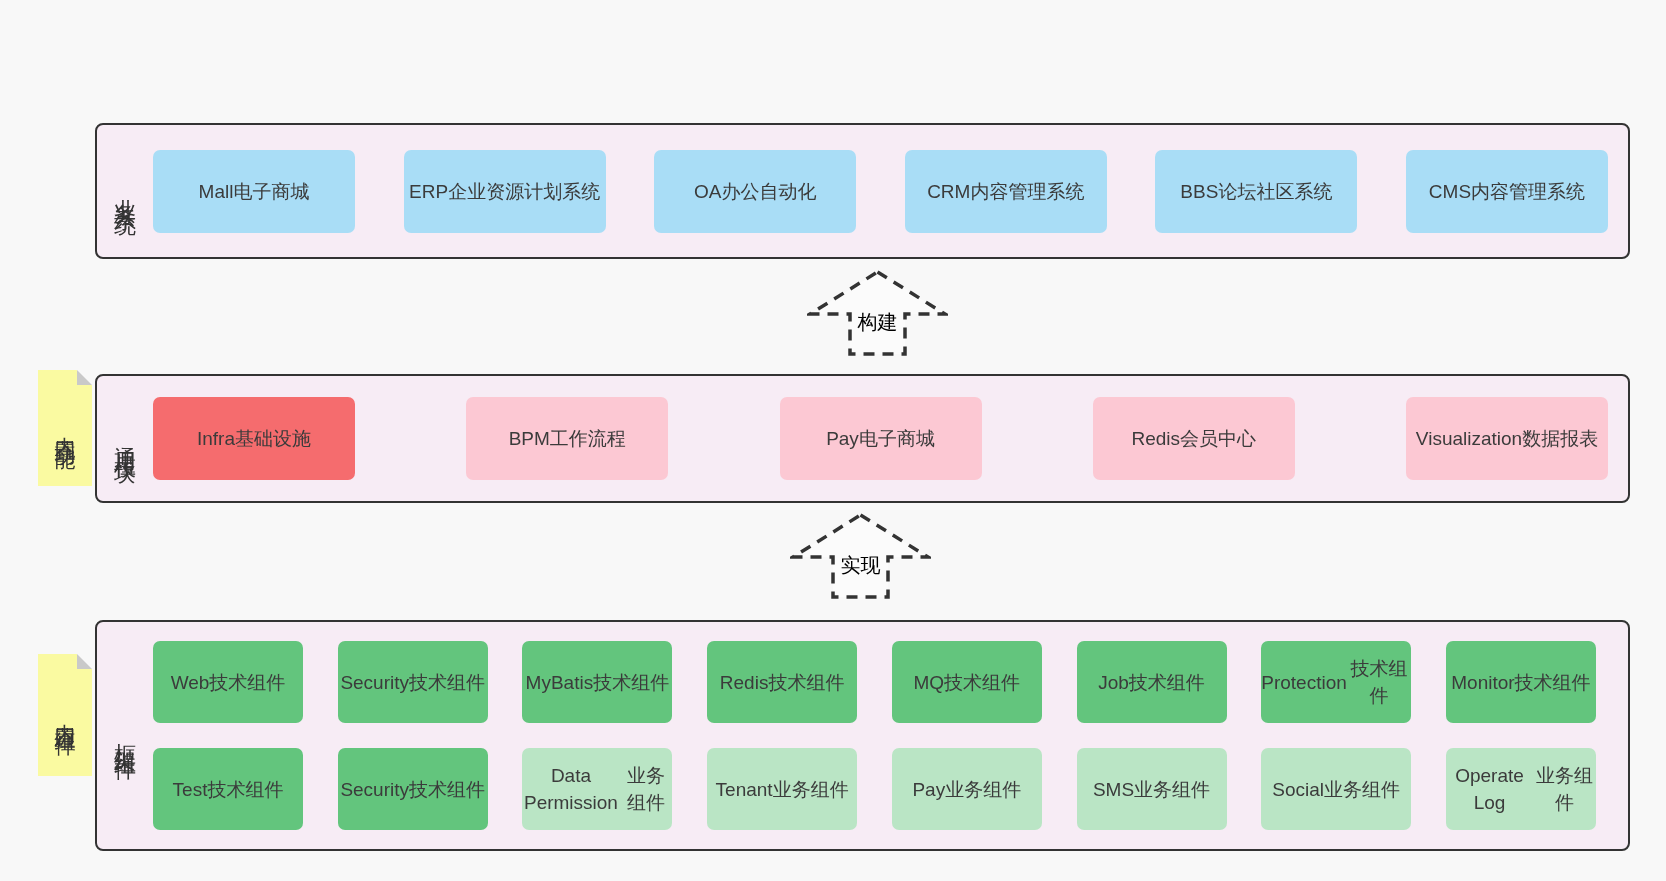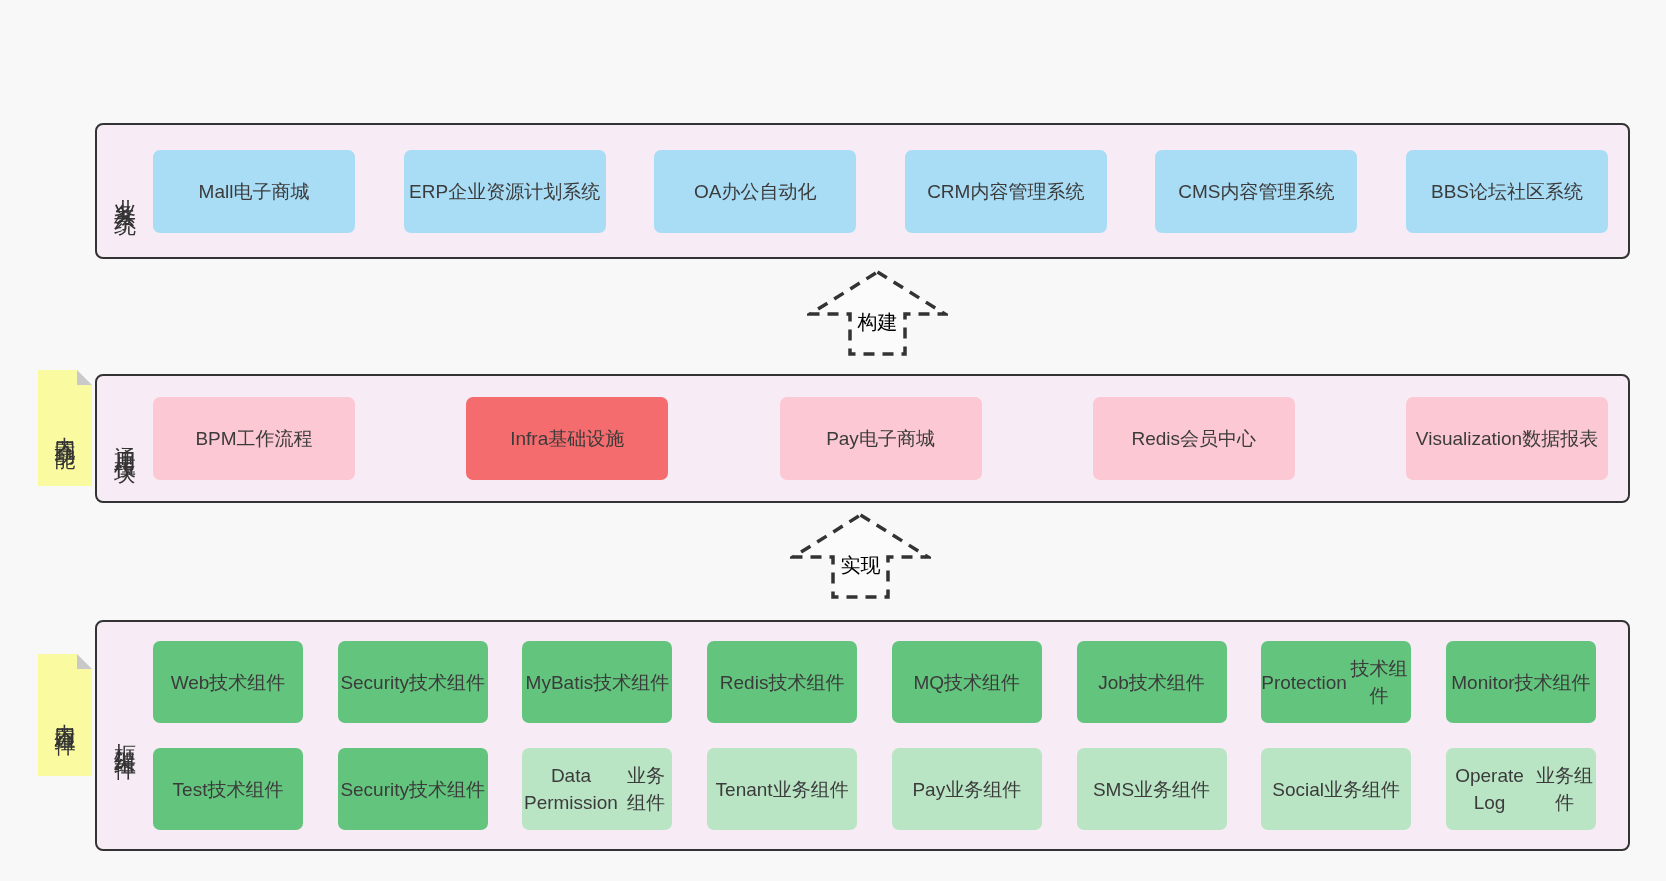--- a/index.html
+++ b/index.html
@@ -80,47 +80,47 @@
       </div>
       <div class="box lg blue">
         <span class="t">OA</span>
         <span class="s">办公自动化</span>
       </div>
       <div class="box lg blue">
         <span class="t">CRM</span>
         <span class="s">内容管理系统</span>
       </div>
       <div class="box lg blue">
+        <span class="t">BBS</span>
+        <span class="s">论坛社区系统</span>
+      </div>
+      <div class="box lg blue">
         <span class="t">CMS</span>
         <span class="s">内容管理系统</span>
-      </div>
-      <div class="box lg blue">
-        <span class="t">BBS</span>
-        <span class="s">论坛社区系统</span>
       </div>
     </div>
   </section>
 
   <div class="arrow" id="arrow-build">
     <svg width="141" height="88" viewBox="0 0 141 88">
       <path d="M70.5 3 L138 45 L98 45 L98 85 L43 85 L43 45 L3 45 Z" fill="#fbfbfb" stroke="#333" stroke-width="3.5" stroke-dasharray="11 8"></path>
     </svg>
     <span class="arrow-label">构建</span>
   </div>
 
   <section class="panel" id="panel-modules">
     <div class="v-label">通用模块</div>
     <div class="boxes">
-      <div class="box lg pink">
-        <span class="t">BPM</span>
-        <span class="s">工作流程</span>
-      </div>
       <div class="box lg red">
         <span class="t">Infra</span>
         <span class="s">基础设施</span>
+      </div>
+      <div class="box lg pink">
+        <span class="t">BPM</span>
+        <span class="s">工作流程</span>
       </div>
       <div class="box lg pink">
         <span class="t">Pay</span>
         <span class="s">电子商城</span>
       </div>
       <div class="box lg pink">
         <span class="t">Redis</span>
         <span class="s">会员中心</span>
       </div>
       <div class="box lg pink">

